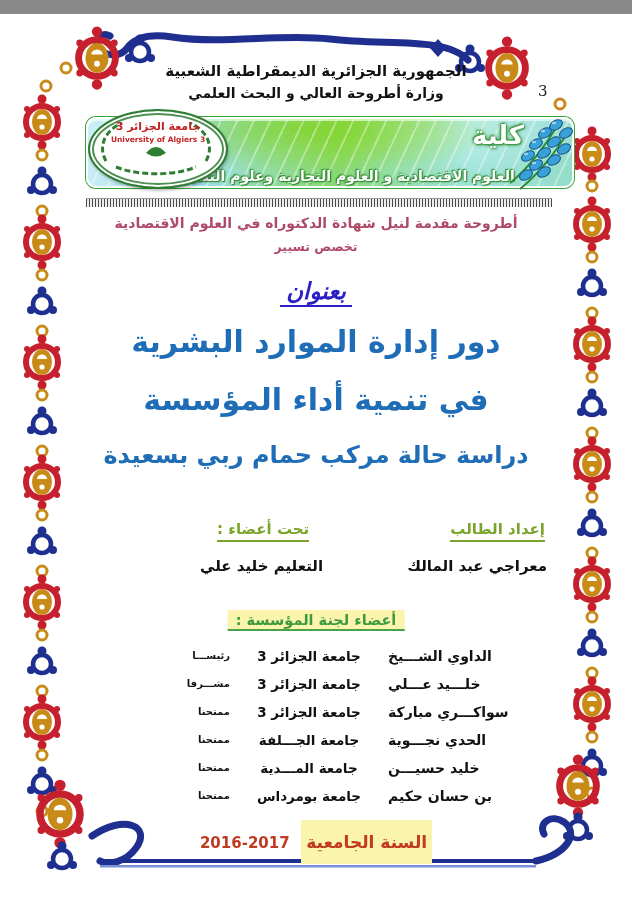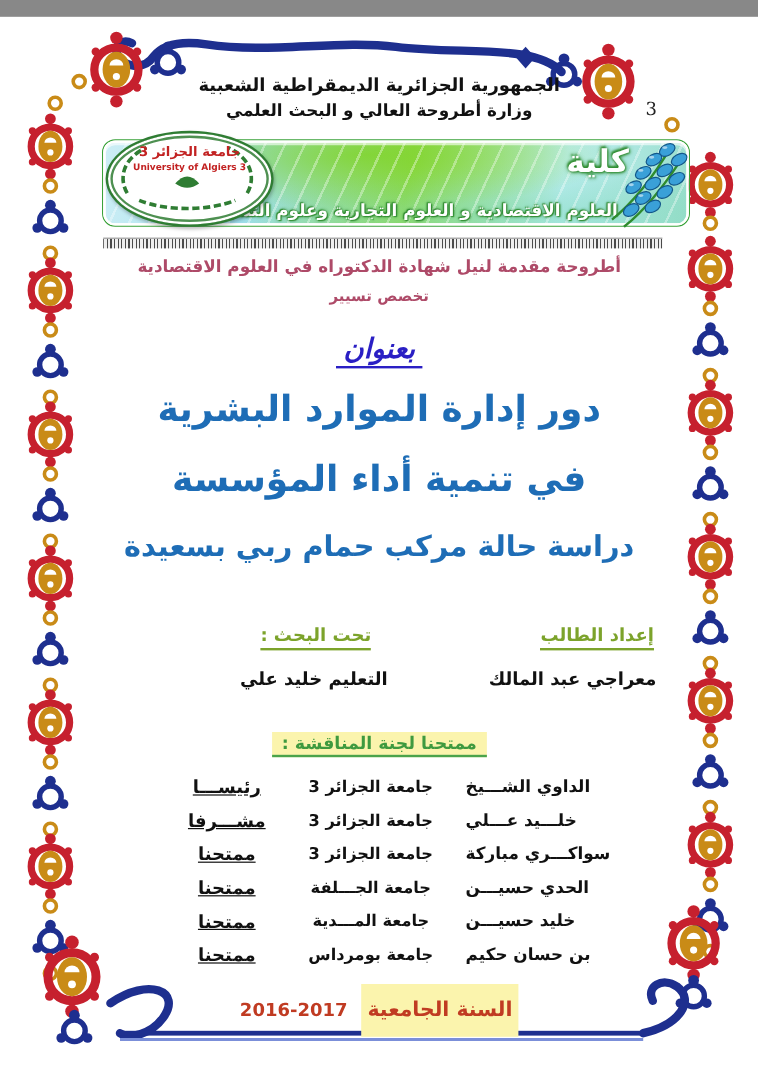--- a/index.html
+++ b/index.html
@@ -88,21 +88,21 @@
     direction:rtl; display:inline-block; font-size:14.5px; font-weight:bold; color:#3f9a3f;
     background:#fbf4ad; border-bottom:2px solid #4aa34a; padding:2px 8px 1px 8px;
   }
   .committee{
     left:148px; top:628px; width:398px; direction:rtl;
     display:grid; grid-template-columns:158px 158px 82px;
   }
   .committee > div{line-height:28px; font-weight:bold; color:#111; white-space:nowrap;}
   .c-name{font-size:14px; text-align:left;}
   .c-univ{font-size:13.5px; text-align:center;}
-  .c-role{font-size:15px; text-align:center;text-decoration:underline;}
+  .c-role{font-size:10px; text-align:right;}
   
   .footer-year{top:818px; direction:rtl; font-weight:bold;}
   .year-label{background:#fbf4ad; color:#c03b22; font-size:17px; padding:12px 5px;}
   .year-value{color:#c03b22; font-size:15px; margin-right:6px;}
 </style>
 </head>
 <body>
 
 <div class="page">
 
@@ -241,40 +241,40 @@
     <div class="abs ctr thesis thesis2">تخصص تسيير</div>
     <div class="abs ctr entitled-wrap">
       <span class="entitled">بعنوان</span>
     </div>
 
     <div class="abs ctr title title1">دور إدارة الموارد البشرية</div>
     <div class="abs ctr title title2">في تنمية أداء المؤسسة</div>
     <div class="abs ctr title title3">دراسة حالة مركب حمام ربي بسعيدة</div>
 
     <div class="abs plabel student-label">إعداد الطالب</div>
-    <div class="abs plabel supervisor-label">تحت البحث :</div>
+    <div class="abs plabel supervisor-label">تحت أعضاء :</div>
     <div class="abs pname student-name">معراجي عبد المالك</div>
     <div class="abs pname supervisor-name">التعليم خليد علي</div>
 
-    <div class="abs committee-heading">ممتحنا لجنة المناقشة :</div>
+    <div class="abs committee-heading">أعضاء لجنة المؤسسة :</div>
 
     <div class="abs committee">
       <div class="c-name">الداوي الشـــيخ</div>
       <div class="c-univ">جامعة الجزائر 3</div>
       <div class="c-role">رئيســـا</div>
 
       <div class="c-name">خلـــيد عـــلي</div>
       <div class="c-univ">جامعة الجزائر 3</div>
       <div class="c-role">مشـــرفا</div>
 
       <div class="c-name">سواكـــري مباركة</div>
       <div class="c-univ">جامعة الجزائر 3</div>
       <div class="c-role">ممتحنا</div>
 
-      <div class="c-name">الحدي حسيـــن</div>
+      <div class="c-name">الحدي نجـــوية</div>
       <div class="c-univ">جامعة الجـــلفة</div>
       <div class="c-role">ممتحنا</div>
 
       <div class="c-name">خليد حسيـــن</div>
       <div class="c-univ">جامعة المـــدية</div>
       <div class="c-role">ممتحنا</div>
 
       <div class="c-name">بن حسان حكيم</div>
       <div class="c-univ">جامعة بومرداس</div>
       <div class="c-role">ممتحنا</div>

